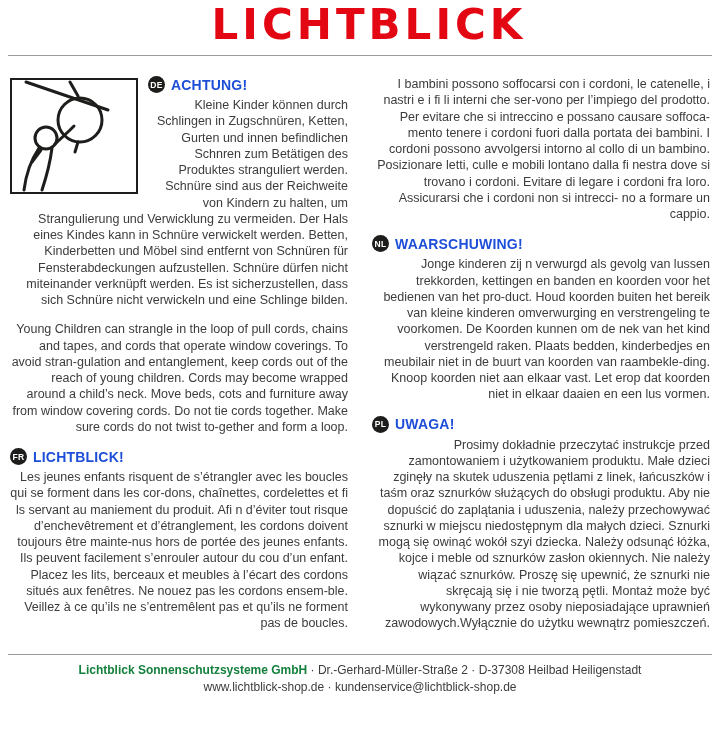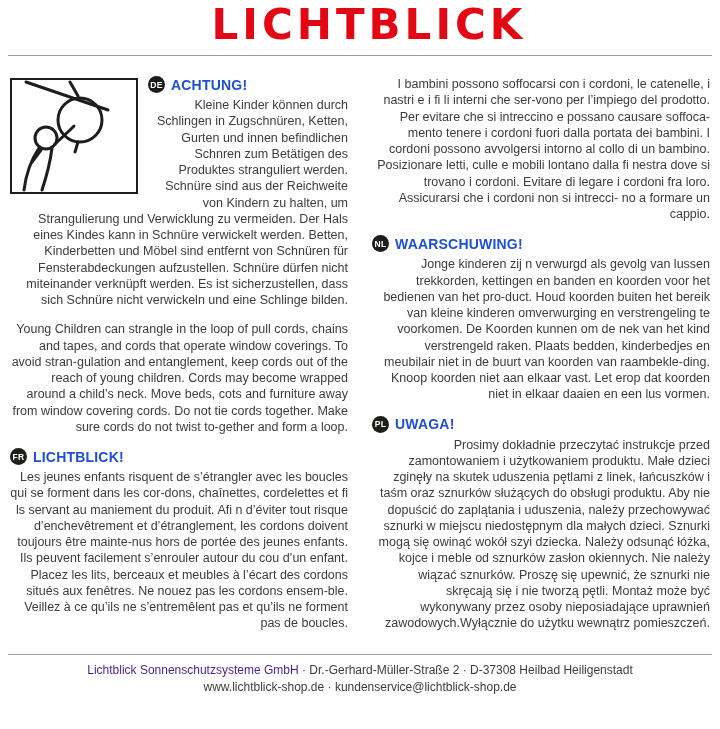--- a/index.html
+++ b/index.html
@@ -45,21 +45,21 @@
   .illustration{
     float:left;width:128px;height:116px;box-sizing:border-box;
     border:2px solid #1d1d1b;background:#ffffff;
     margin:2px 10px 6px 0;
   }
   .illustration svg{display:block;width:100%;height:100%;}
   .footer{
     text-align:center;font-size:12px;line-height:1.45;
     padding-top:7px;color:#3c3c3b;
   }
-  .footer .company{font-weight:normal;color:#4c1d95;}
+  .footer .company{font-weight:bold;color:#15803d;}
 </style>
 </head>
 <body>
 
 <div class="page">
 
   <div class="logo">
     <span class="logo-text">LICHTBLICK</span>
   </div>
 

